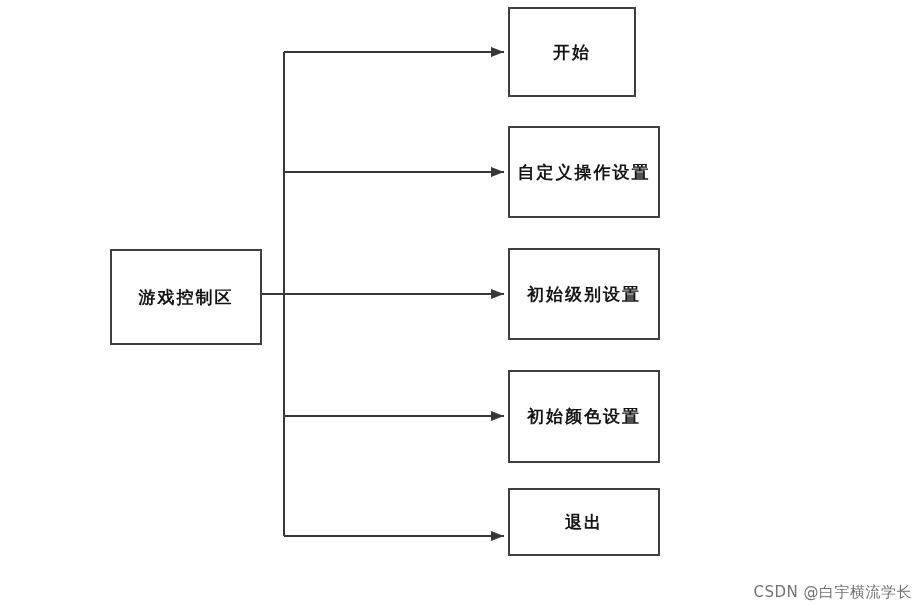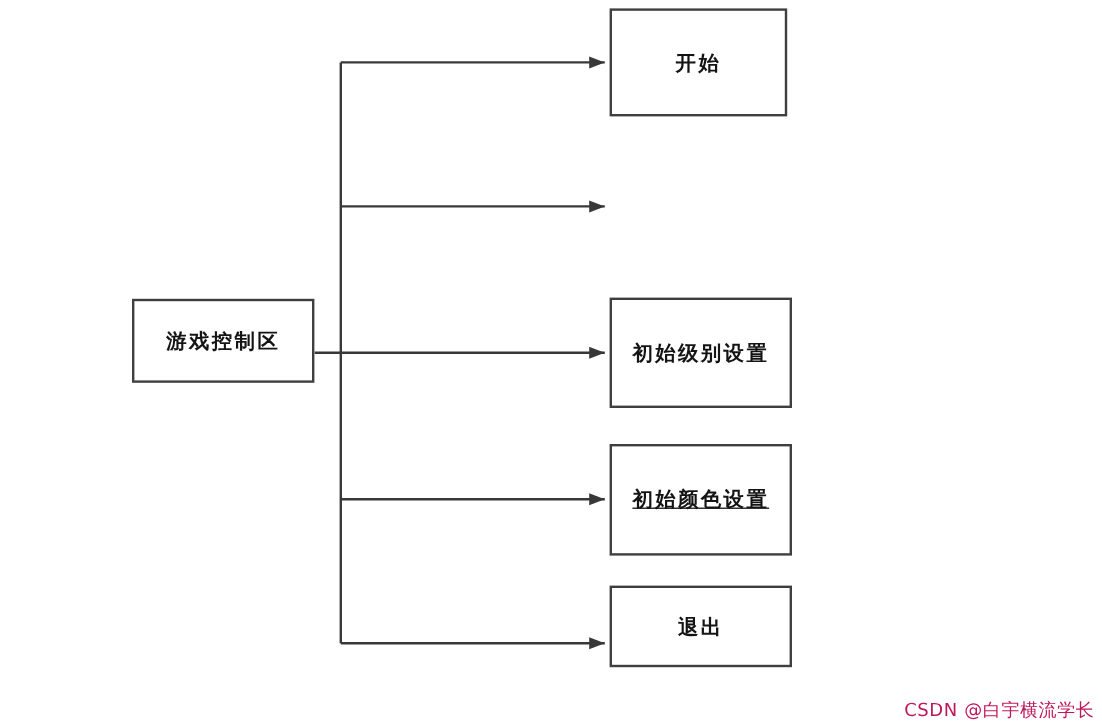--- a/index.html
+++ b/index.html
@@ -33,32 +33,32 @@
     justify-content: center;
     text-align: center;
   }
   .node-label {
     font-size: 17px;
     font-weight: bold;
     color: #141414;
     letter-spacing: 2px;
     white-space: nowrap;
   }
-  .node.root   { left: 110px; top: 249px; width: 152px; height: 70px; }
-  .node.t0     { left: 508px; top: 7px;   width: 148px; height: 90px; }
+  .node.root   { left: 110px; top: 249px; width: 152px; height: 96px; }
+  .node.t0     { left: 508px; top: 7px;   width: 128px; height: 90px; }
   .node.t1     { left: 508px; top: 126px; width: 152px; height: 92px; }
   .node.t2     { left: 508px; top: 248px; width: 152px; height: 92px; align-items: center; }
-  .node.t3     { left: 508px; top: 370px; width: 152px; height: 93px; text-decoration: underline; }
+  .node.t3     { left: 508px; top: 370px; width: 152px; height: 93px; }
   .node.t4     { left: 508px; top: 488px; width: 152px; height: 68px; }
   .watermark {
     position: absolute;
     right: 6px;
     bottom: 4px;
     font-size: 15px;
-    color: #be185d;
+    color: #737373;
     letter-spacing: 0.5px;
   }
 </style>
 </head>
 <body>
 
 <div class="canvas">
 
   <svg class="connectors" viewBox="0 0 918 606" xmlns="http://www.w3.org/2000/svg">
     <defs>
@@ -77,20 +77,23 @@
   </svg>
 
   <div class="node root">
     <span class="node-label">游戏控制区</span>
   </div>
 
   <div class="node t0">
     <span class="node-label">开始</span>
   </div>
 
+  <div class="node t1">
+    <span class="node-label">自定义操作设置</span>
+  </div>
 
   <div class="node t2">
     <span class="node-label">初始级别设置</span>
   </div>
 
   <div class="node t3">
     <span class="node-label">初始颜色设置</span>
   </div>
 
   <div class="node t4">

